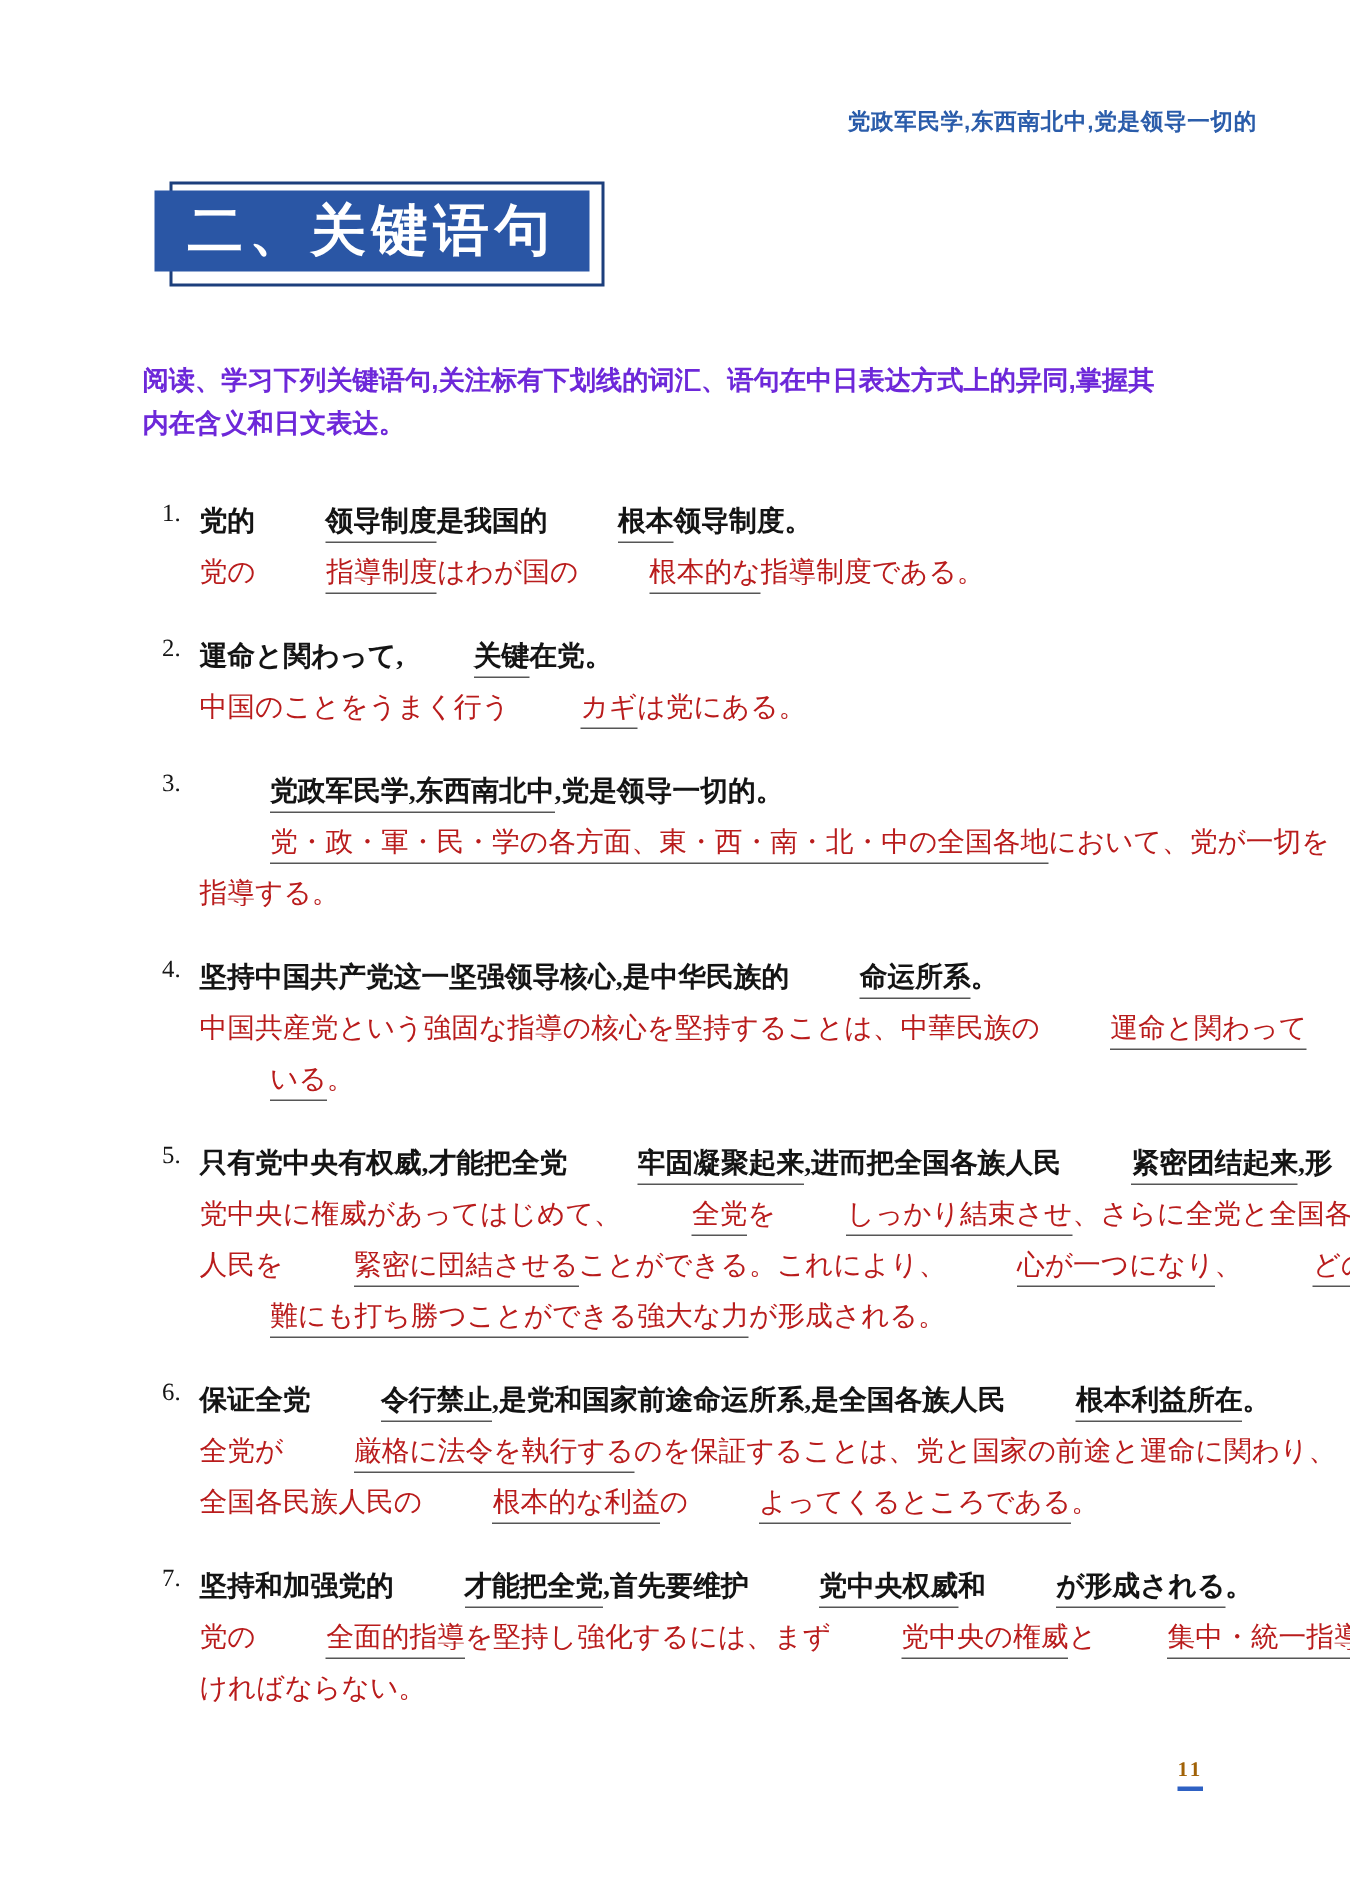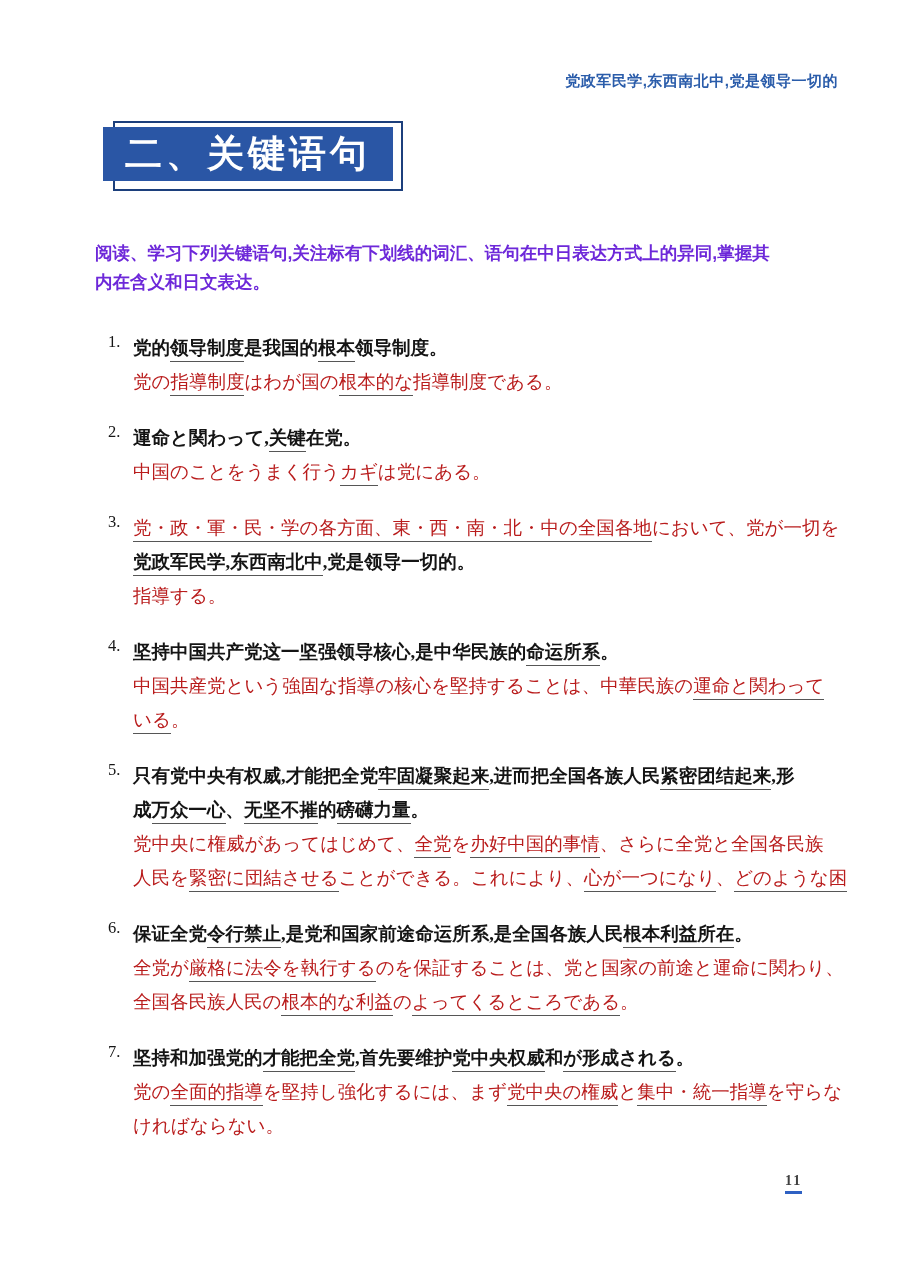--- a/index.html
+++ b/index.html
@@ -33,26 +33,26 @@
   }
   .list { position:absolute; top:331px; left:133px; width:725px; }
   .item { position:relative; margin-bottom:22px; }
   .num {
     position:absolute; left:-25px; top:1px;
     font-size:16.5px; color:#161616; font-weight:400;
   }
   .line { font-size:18.5px; line-height:34px; white-space:nowrap; }
   .line.cn { color:#141414; font-weight:600; }
   .line.jp { color:#b91c1c; font-weight:400; }
-  .u { border-bottom:1.5px solid #565656; padding-bottom:2.5px; }
+  .u { border-bottom:1.5px solid #565656; padding-bottom:2.5px;margin-left:47px; }
   .pagenum {
     position:absolute; top:1173px; left:785px; text-align:center;
   }
   .pagenum .n {
-    font-size:14px; font-weight:bold; color:#404040; letter-spacing:2px;
+    font-size:14px; font-weight:bold; color:#a16207; letter-spacing:2px;
     font-family:"Liberation Serif","DejaVu Serif",serif; display:block;
   }
   .pagenum .bar {
     width:17px; height:3px; background:var(--pagebar,#2e61c3); margin:2px auto 0 auto;
   }
 </style>
 </head>
 <body style="--accent: #2a5caa; --banner: #2a56a5; --outline: #1c3f7c; --pagebar: #2e61c3;">
 
 <div class="slogan">党政军民学,东西南北中,党是领导一切的</div>
@@ -73,36 +73,36 @@
       <div class="line cn"><span>党的</span><span class="u">领导制度</span><span>是我国的</span><span class="u">根本</span><span>领导制度。</span></div>
       <div class="line jp"><span>党の</span><span class="u">指導制度</span><span>はわが国の</span><span class="u">根本的な</span><span>指導制度である。</span></div>
     </div>
     <div class="item">
       <span class="num">2.</span>
       <div class="line cn"><span>運命と関わって,</span><span class="u">关键</span><span>在党。</span></div>
       <div class="line jp"><span>中国のことをうまく行う</span><span class="u">カギ</span><span>は党にある。</span></div>
     </div>
     <div class="item">
       <span class="num">3.</span>
+      <div class="line cn"><span class="u">党政军民学,东西南北中</span><span>,党是领导一切的。</span></div>
       <div class="line jp"><span class="u">党・政・軍・民・学の各方面、東・西・南・北・中の全国各地</span><span>において、党が一切を</span></div>
-      <div class="line cn"><span class="u">党政军民学,东西南北中</span><span>,党是领导一切的。</span></div>
       <div class="line jp"><span>指導する。</span></div>
     </div>
     <div class="item">
       <span class="num">4.</span>
       <div class="line cn"><span>坚持中国共产党这一坚强领导核心,是中华民族的</span><span class="u">命运所系</span><span>。</span></div>
       <div class="line jp"><span>中国共産党という強固な指導の核心を堅持することは、中華民族の</span><span class="u">運命と関わって</span></div>
       <div class="line jp"><span class="u">いる</span><span>。</span></div>
     </div>
     <div class="item">
       <span class="num">5.</span>
       <div class="line cn"><span>只有党中央有权威,才能把全党</span><span class="u">牢固凝聚起来</span><span>,进而把全国各族人民</span><span class="u">紧密团结起来</span><span>,形</span></div>
-      <div class="line cn"><span>成</span><span class="u">万众一心</span><span>、</span><span class="u">无坚不摧</span><span>的</span><span class="u">磅礴力量</span><span>。</span></div>
-      <div class="line jp"><span>党中央に権威があってはじめて、</span><span class="u">全党</span><span>を</span><span class="u">办好中国的事情</span><span>、さらに全党と全国各民族</span></div>
+      <div class="line jp"><span>党中央に権威があってはじめて、</span><span class="u">全党</span><span>を</span><span class="u">しっかり結束させ</span><span>、さらに全党と全国各民族</span></div>
       <div class="line jp"><span>人民を</span><span class="u">緊密に団結させる</span><span>ことができる。これにより、</span><span class="u">心が一つになり</span><span>、</span><span class="u">どのような困</span></div>
+      <div class="line jp"><span class="u">難にも打ち勝つことができる強大な力</span><span>が形成される。</span></div>
     </div>
     <div class="item">
       <span class="num">6.</span>
       <div class="line cn"><span>保证全党</span><span class="u">令行禁止</span><span>,是党和国家前途命运所系,是全国各族人民</span><span class="u">根本利益所在</span><span>。</span></div>
       <div class="line jp"><span>全党が</span><span class="u">厳格に法令を執行する</span><span>のを保証することは、党と国家の前途と運命に関わり、</span></div>
       <div class="line jp"><span>全国各民族人民の</span><span class="u">根本的な利益</span><span>の</span><span class="u">よってくるところである</span><span>。</span></div>
     </div>
     <div class="item">
       <span class="num">7.</span>
       <div class="line cn"><span>坚持和加强党的</span><span class="u">才能把全党</span><span>,首先要维护</span><span class="u">党中央权威</span><span>和</span><span class="u">が形成される</span><span>。</span></div>

